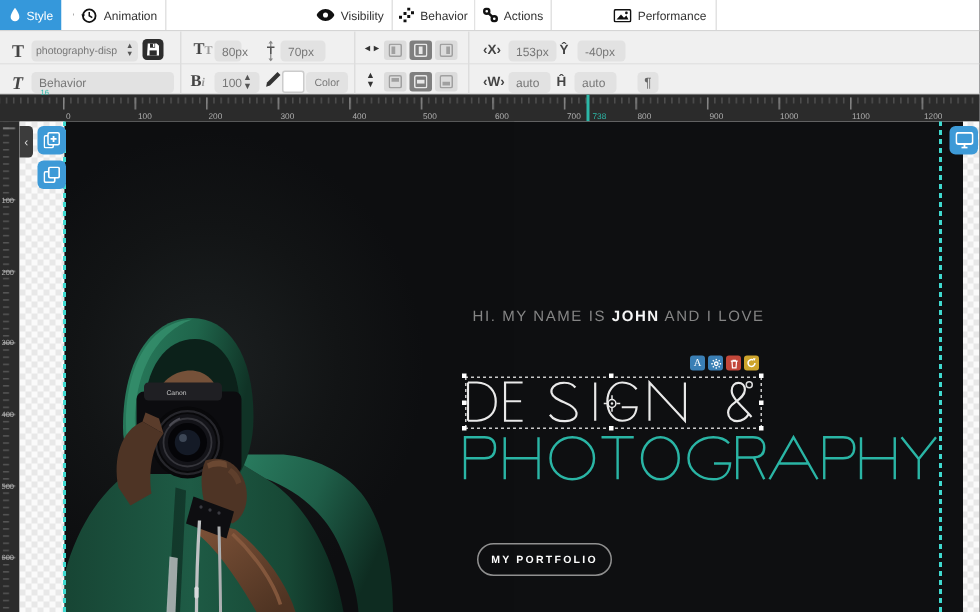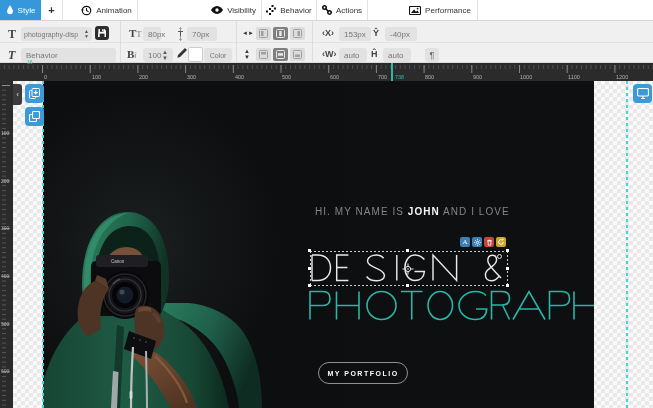--- a/index.html
+++ b/index.html
@@ -23,21 +23,21 @@
 .btn3.active { background:#7f7f7f; }
 #toolbar::after { content:""; position:absolute; left:0; top:21px; width:653px; height:1px; background:#e3e3e3; }
 
 
 #hruler { left:0; top:63px; width:653px; height:18px; background:#2b2b2b; }
 #vruler { left:0; top:81px; width:13px; height:327px; background:#2b2b2b; }
 
 
 #canvas { left:13px; top:81px; width:640px; height:327px;
   background: conic-gradient(#fafafa 25%, #e8e8e8 0 50%, #fafafa 0 75%, #e8e8e8 0) 0 0/8px 8px; }
-#artboard { position:absolute; left:30px; top:0; width:551px; height:327px; background:#0e0f11; overflow:hidden; }
+#artboard { position:absolute; left:30px; top:0; width:599px; height:327px; background:#0e0f11; overflow:hidden; }
 .dashv { position:absolute; top:0; width:2px; height:327px;
   background: repeating-linear-gradient(180deg, #3fd9cf 0 3px, rgba(0,0,0,0) 3px 6px); }
 
 
 .bluebtn { position:absolute; width:19px; height:19px; background:#3d9ad7; border-radius:4px; display:flex; align-items:center; justify-content:center; }
 
 
 #flap { left:13px; top:84px; width:9px; height:21px; background:#3c3c3c; border-radius:0 3px 3px 0; color:#ddd; font-size:8px; display:flex; align-items:center; justify-content:center; }
 
 
@@ -61,21 +61,21 @@
 <div id="app">
 
   <div id="tabbar" class="abs"></div>
   <div id="tab-style" class="tab">
     <svg width="8" height="10" viewBox="0 0 8 10">
         <path d="M4 0.2 C4 0.2 6.9 4 6.9 6.3 A2.9 2.9 0 0 1 1.1 6.3 C1.1 4 4 0.2 4 0.2 Z" fill="#fff"></path>
       </svg>
     Style
   </div>
   <div class="tab" style="left:41px;width:22px;font-weight:bold;font-size:11px;">+</div>
-  <div class="tab" style="left:76px;width:62px;">
+  <div class="tab" style="left:49px;width:62px;">
     <svg width="11" height="11" viewBox="0 0 12 12">
         <g fill="none" stroke="#111" stroke-width="1.3">
           <circle cx="6" cy="6" r="4.6"></circle>
           <path d="M6 3.2 V6 l2.2 1.4" stroke-width="1.1"></path>
         </g>
         <path d="M0.2 5 L3 5 L1.6 7.4 Z" fill="#111"></path>
       </svg>
     Animation
   </div>
   <div class="tab" style="left:206px;width:56px;">

